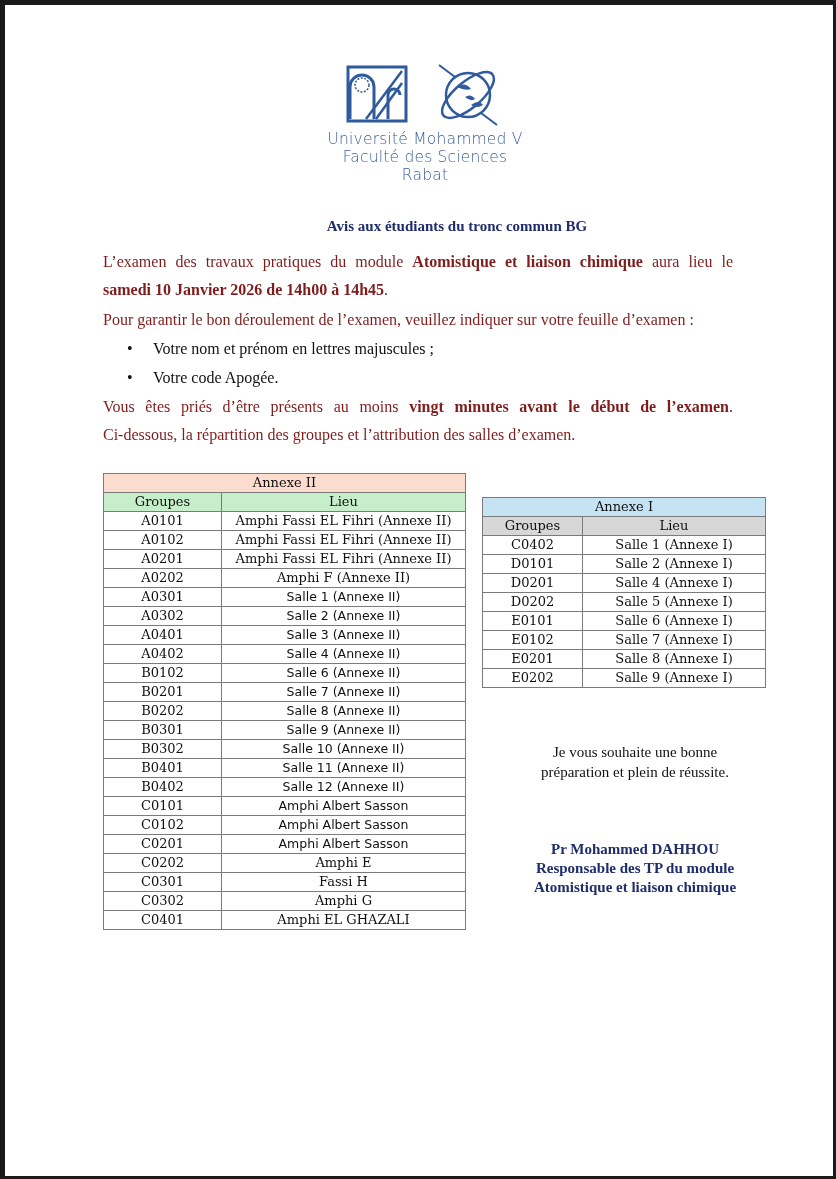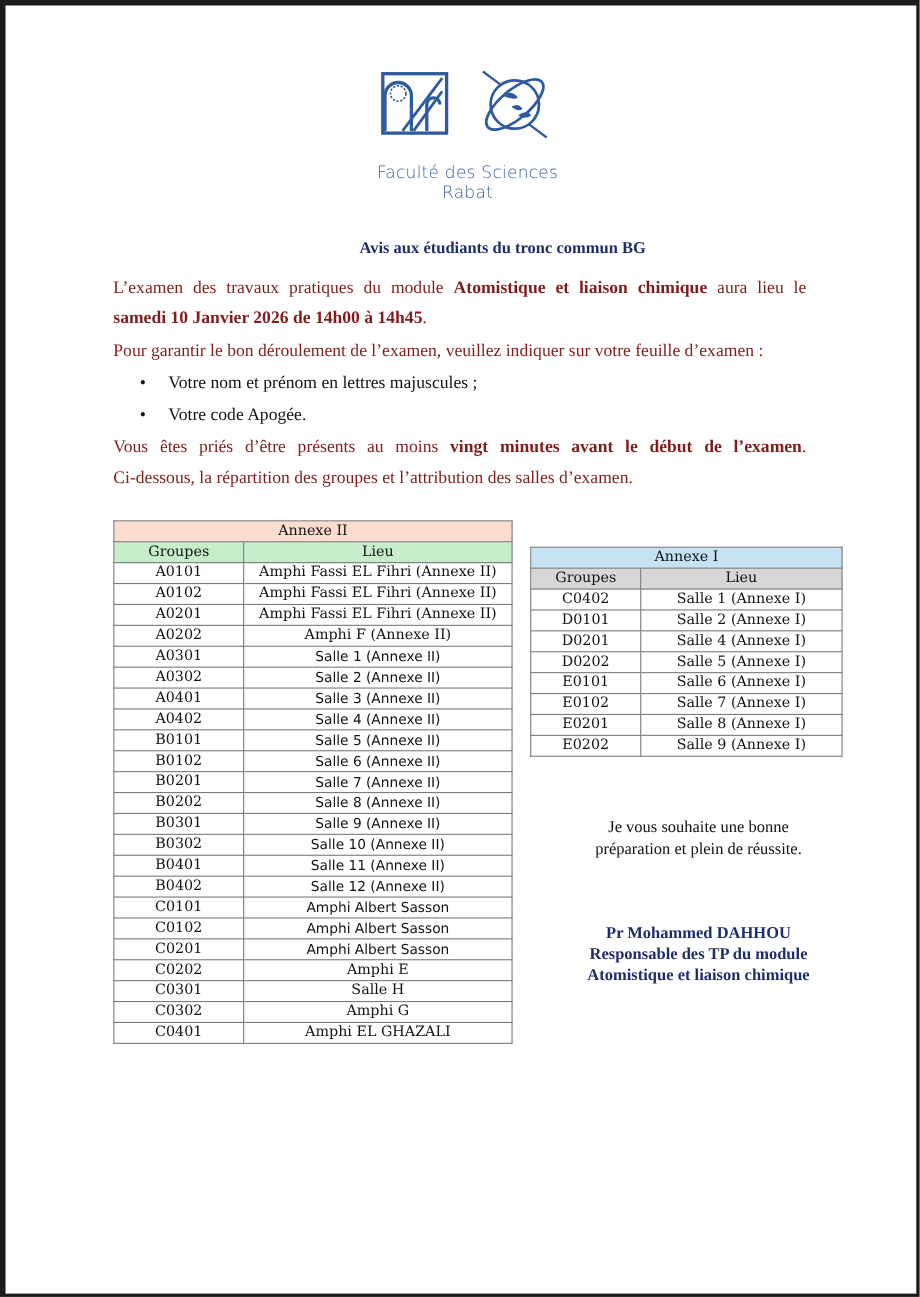--- a/index.html
+++ b/index.html
@@ -75,20 +75,21 @@
         <circle cx="33" cy="32" r="22"></circle>
         <ellipse cx="33" cy="32" rx="32" ry="13" transform="rotate(-40 33 32)"></ellipse>
         <path d="M4 2 L20 14 M46 50 L62 62" stroke-width="2"></path>
       </g>
       <g fill="#2f5a9e">
         <path d="M22 24 q8 -6 14 2 q-6 2 -14 -2z"></path>
         <path d="M30 34 q6 -4 10 2 q-4 3 -10 -2z"></path>
         <path d="M36 42 q8 -6 12 0 q-6 4 -12 0z"></path>
       </g>
     </svg>
+    <div class="logo-text" style="top:70px">Université Mohammed V</div>
     <div class="logo-text" style="top:88px">Faculté des Sciences</div>
     <div class="logo-text" style="top:106px">Rabat</div>
   </div>
 
   <div class="title serif" style="left:-5px">Avis aux étudiants du tronc commun BG</div>
 
   <div class="para serif just" style="top:243px"><span>L’examen des travaux pratiques du module </span><b>Atomistique et liaison chimique</b><span> aura lieu le</span></div>
   <div class="para serif" style="top:271px"><b>samedi 10 Janvier 2026 de 14h00 à 14h45</b><span>.</span></div>
   <div class="para serif" style="top:301px;width:640px">Pour garantir le bon déroulement de l’examen, veuillez indiquer sur votre feuille d’examen :</div>
 
@@ -135,24 +136,20 @@
         </tr>
         <tr>
           <td>A0401</td>
           <td class="sans-cell">Salle 3 (Annexe II)</td>
         </tr>
         <tr>
           <td>A0402</td>
           <td class="sans-cell">Salle 4 (Annexe II)</td>
         </tr>
         <tr>
-          <td>B0101</td>
-          <td class="sans-cell">Salle 5 (Annexe II)</td>
-        </tr>
-        <tr>
           <td>B0102</td>
           <td class="sans-cell">Salle 6 (Annexe II)</td>
         </tr>
         <tr>
           <td>B0201</td>
           <td class="sans-cell">Salle 7 (Annexe II)</td>
         </tr>
         <tr>
           <td>B0202</td>
           <td class="sans-cell">Salle 8 (Annexe II)</td>
@@ -184,21 +181,21 @@
         <tr>
           <td>C0201</td>
           <td class="sans-cell">Amphi Albert Sasson</td>
         </tr>
         <tr>
           <td>C0202</td>
           <td>Amphi E</td>
         </tr>
         <tr>
           <td>C0301</td>
-          <td>Salle H</td>
+          <td>Fassi H</td>
         </tr>
         <tr>
           <td>C0302</td>
           <td>Amphi G</td>
         </tr>
         <tr>
           <td>C0401</td>
           <td>Amphi EL GHAZALI</td>
         </tr>
       </tbody>

